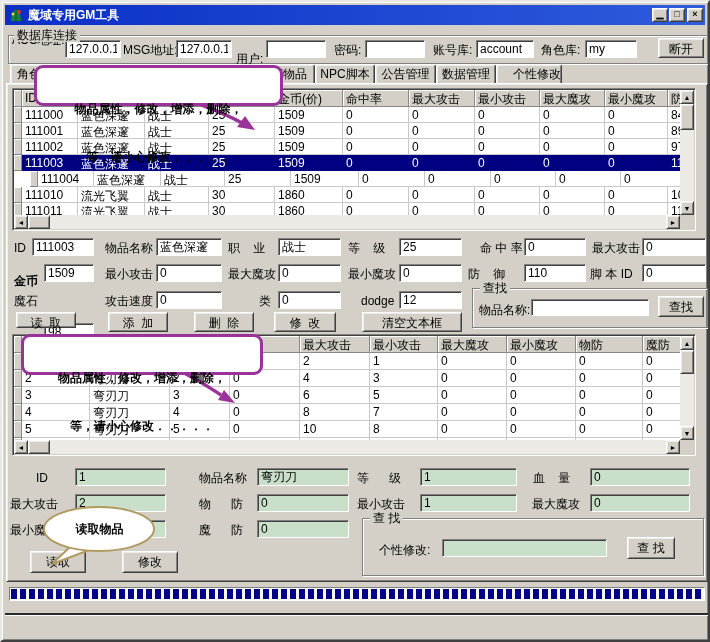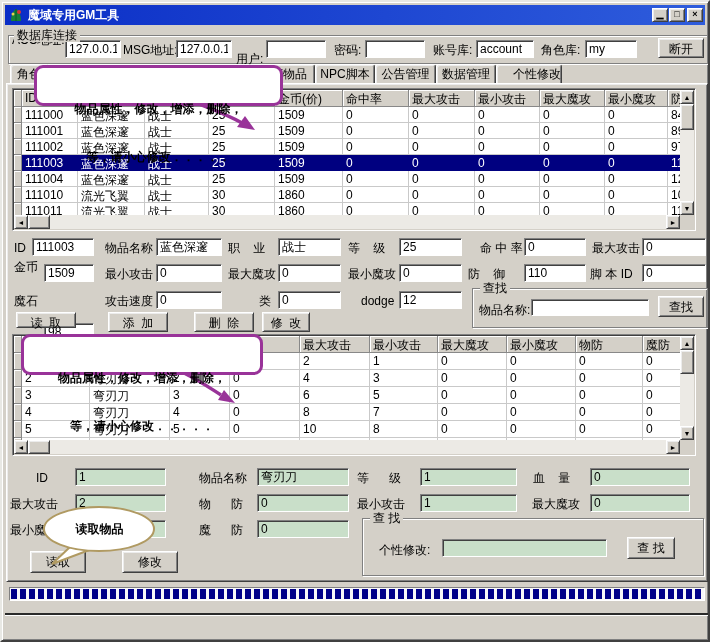--- a/index.html
+++ b/index.html
@@ -173,21 +173,21 @@
           <div class="tcell" style="width: 64px; height: 16px;">战士</div>
           <div class="tcell" style="width: 66px; height: 16px;">25</div>
           <div class="tcell" style="width: 68px; height: 16px;">1509</div>
           <div class="tcell" style="width: 66px; height: 16px;">0</div>
           <div class="tcell" style="width: 66px; height: 16px;">0</div>
           <div class="tcell" style="width: 65px; height: 16px;">0</div>
           <div class="tcell" style="width: 65px; height: 16px;">0</div>
           <div class="tcell" style="width: 63px; height: 16px;">0</div>
           <div class="tcell" style="width: 40px; height: 16px;">11</div>
         </div>
-        <div class="trow" style="height: 16px;">
+        <div class="trow" style="height: 16px; margin-left: 16px;">
           <div class="tcell fix" style="width: 8px; height: 16px;"></div>
           <div class="tcell" style="width: 56px; height: 16px;">111004</div>
           <div class="tcell" style="width: 67px; height: 16px;">蓝色深邃</div>
           <div class="tcell" style="width: 64px; height: 16px;">战士</div>
           <div class="tcell" style="width: 66px; height: 16px;">25</div>
           <div class="tcell" style="width: 68px; height: 16px;">1509</div>
           <div class="tcell" style="width: 66px; height: 16px;">0</div>
           <div class="tcell" style="width: 66px; height: 16px;">0</div>
           <div class="tcell" style="width: 65px; height: 16px;">0</div>
           <div class="tcell" style="width: 65px; height: 16px;">0</div>
@@ -250,21 +250,21 @@
   <input class="inp" style="left: 154px; top: 236px; width: 66px;" value="蓝色深邃">
   <span class="lbl" style="left:226px;top:239px;">职    业</span>
   <input class="inp" style="left: 276px; top: 236px; width: 63px;" value="战士">
   <span class="lbl" style="left:346px;top:239px;">等    级</span>
   <input class="inp" style="left: 397px; top: 236px; width: 63px;" value="25">
   <span class="lbl" style="left:466px;top:239px;margin-left:12px;">命 中 率</span>
   <input class="inp" style="left: 522px; top: 236px; width: 62px;" value="0">
   <span class="lbl" style="left:590px;top:239px;">最大攻击</span>
   <input class="inp" style="left: 640px; top: 236px; width: 64px;" value="0">
 
-  <span class="lbl" style="left:12px;top:258px;">金币</span>
+  <span class="lbl" style="left:12px;top:272px;font-weight:bold;">金币</span>
   <input class="inp" style="left: 42px; top: 262px; width: 50px;" value="1509">
   <span class="lbl" style="left:103px;top:265px;">最小攻击</span>
   <input class="inp" style="left: 154px; top: 262px; width: 66px;" value="0">
   <span class="lbl" style="left:226px;top:265px;">最大魔攻</span>
   <input class="inp" style="left: 276px; top: 262px; width: 63px;" value="0">
   <span class="lbl" style="left:346px;top:265px;">最小魔攻</span>
   <input class="inp" style="left: 397px; top: 262px; width: 63px;" value="0">
   <span class="lbl" style="left:466px;top:265px;">防    御</span>
   <input class="inp" style="left: 522px; top: 262px; width: 62px;" value="110">
   <span class="lbl" style="left:588px;top:265px;">脚 本 ID</span>
@@ -281,21 +281,22 @@
 
   <div class="grp" style="left:470px;top:286px;width:234px;height:38px;"></div>
   <span class="legend lbl" style="left:478px;top:279px;">查找</span>
   <span class="lbl" style="left:477px;top:301px;">物品名称:</span>
   <input class="inp" style="left: 529px; top: 297px; width: 118px; height: 17px;" value="">
   <div class="btn" style="left:656px;top:294px;width:46px;height:21px;">查找</div>
 
   <div class="btn" style="left:14px;top:310px;width:60px;height:16px;">读  取</div>
   <div class="btn" style="left:106px;top:310px;width:60px;height:20px;">添  加</div>
   <div class="btn" style="left:192px;top:310px;width:60px;height:20px;">删  除</div>
-  <div class="btn" style="left:260px;top:310px;width:48px;height:20px;">修  改</div>
+  <div class="btn" style="left:272px;top:310px;width:62px;height:20px;">修  改</div>
+  <div class="btn" style="left:360px;top:310px;width:100px;height:20px;">清空文本框</div>
 
   <div class="tablebox" style="left:10px;top:332px;width:684px;height:122px;">
     <div class="tclip">
         <div class="trow thead sel" style="height: 17px;">
           <div class="tcell fix" style="width: 8px; height: 17px;"></div>
           <div class="tcell fix" style="width: 68px; height: 17px;"></div>
           <div class="tcell fix" style="width: 80px; height: 17px;"></div>
           <div class="tcell fix" style="width: 60px; height: 17px;"></div>
           <div class="tcell fix" style="width: 70px; height: 17px;">血量</div>
           <div class="tcell fix" style="width: 70px; height: 17px;">最大攻击</div>

